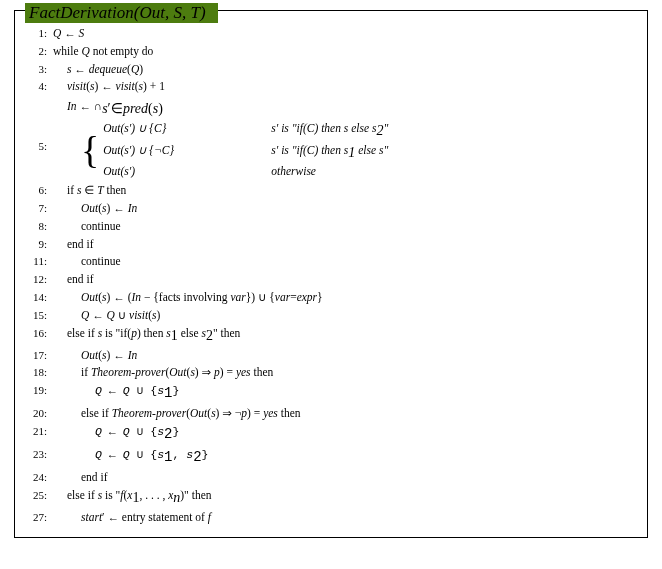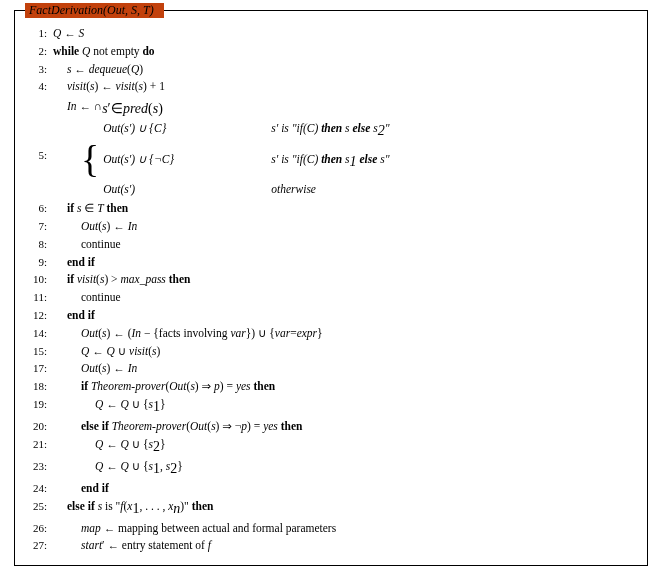--- a/index.html
+++ b/index.html
@@ -14,24 +14,24 @@
     }
     .algorithm-box {
       border: 1px solid #000;
       padding: 6px 10px 10px 10px;
       position: relative;
     }
     .algo-title {
       position: absolute;
       top: -8px;
       left: 10px;
-      background: #c2410c;
+      background: #4d7c0f;
       padding: 0 4px;
       font-style: italic;
-      font-size: 12px;
+      font-size: 17px;
       white-space: nowrap;
     }
     .algo-body {
       margin-top: 8px;
       font-size: 11.5px;
       line-height: 1.55;
     }
     .line {
       display: flex;
       align-items: flex-start;
@@ -42,43 +42,43 @@
       padding-right: 6px;
       color: #000;
       font-style: normal;
       font-size: 11px;
       flex-shrink: 0;
       padding-top: 0px;
     }
     .linecontent {
       flex: 1;
     }
-    .kw { font-weight: bold; }
+    .kw { font-weight: normal; }
     .it { font-style: italic; }
     .indent1 { padding-left: 14px; }
     .indent2 { padding-left: 28px; }
-    .indent3 { padding-left: 42px; }
+    .indent3 { padding-left: 42px; font-family: Liberation Mono, monospace; }
 
     
     .brace-block {
       display: flex;
       align-items: center;
       margin-left: 14px;
     }
     .big-brace {
       font-size: 38px;
       line-height: 1;
       font-family: 'Times New Roman', serif;
       margin-right: 4px;
       font-weight: 100;
     }
     .brace-rows {
       display: flex;
       flex-direction: column;
-      gap: 9px;
+      gap: 0;
     }
     .brace-row {
       display: flex;
       align-items: baseline;
       gap: 8px;
       line-height: 1.5;
     }
     .brace-expr {
       min-width: 160px;
       font-style: italic;
@@ -169,26 +169,20 @@
       </span>
     </div>
 
     <div class="line">
       <span class="lineno">9:</span>
       <span class="linecontent indent1">
         <span class="kw">end if</span>
       </span>
     </div>
 
-    <div class="line">
-      <span class="lineno">10:</span>
-      <span class="linecontent indent1">
-        <span class="kw">if</span> <span class="it">visit</span>(<span class="it">s</span>) &gt; <span class="it">max_pass</span> <span class="kw">then</span>
-      </span>
-    </div>
 
     <div class="line">
       <span class="lineno">11:</span>
       <span class="linecontent indent2">
         continue
       </span>
     </div>
 
     <div class="line">
       <span class="lineno">12:</span>
@@ -205,20 +199,26 @@
       </span>
     </div>
 
     <div class="line">
       <span class="lineno">15:</span>
       <span class="linecontent indent2">
         <span class="it">Q</span> ← <span class="it">Q</span> ∪ <span class="it">visit</span>(<span class="it">s</span>)
       </span>
     </div>
 
+    <div class="line">
+      <span class="lineno">16:</span>
+      <span class="linecontent indent1">
+        <span class="kw">else if</span> <span class="it">s</span> is "if(<span class="it">p</span>) <span class="kw">then</span> <span class="it">s</span><sub>1</sub> <span class="kw">else</span> <span class="it">s</span><sub>2</sub>" <span class="kw">then</span>
+      </span>
+    </div>
 
     <div class="line">
       <span class="lineno">17:</span>
       <span class="linecontent indent2">
         <span class="it">Out</span>(<span class="it">s</span>) ← <span class="it">In</span>
       </span>
     </div>
 
     <div class="line">
       <span class="lineno">18:</span>
@@ -263,26 +263,20 @@
       </span>
     </div>
 
     <div class="line">
       <span class="lineno">25:</span>
       <span class="linecontent indent1">
         <span class="kw">else if</span> <span class="it">s</span> is "<span class="it">f</span>(<span class="it">x</span><sub>1</sub>, . . . , <span class="it">x</span><sub><span class="it">n</span></sub>)" <span class="kw">then</span>
       </span>
     </div>
 
-    <div class="line">
-      <span class="lineno">26:</span>
-      <span class="linecontent indent2">
-        <span class="it">map</span> ← mapping between actual and formal parameters
-      </span>
-    </div>
 
     <div class="line">
       <span class="lineno">27:</span>
       <span class="linecontent indent2">
         <span class="it">start</span>′ ← entry statement of <span class="it">f</span>
       </span>
     </div>
 
   </div>
 </div>

